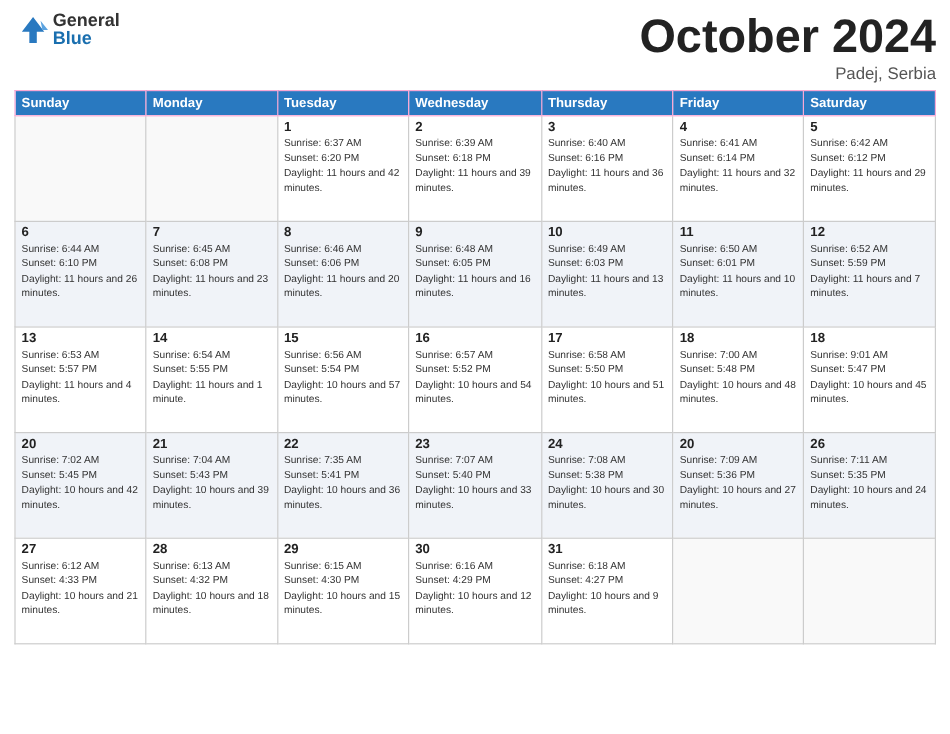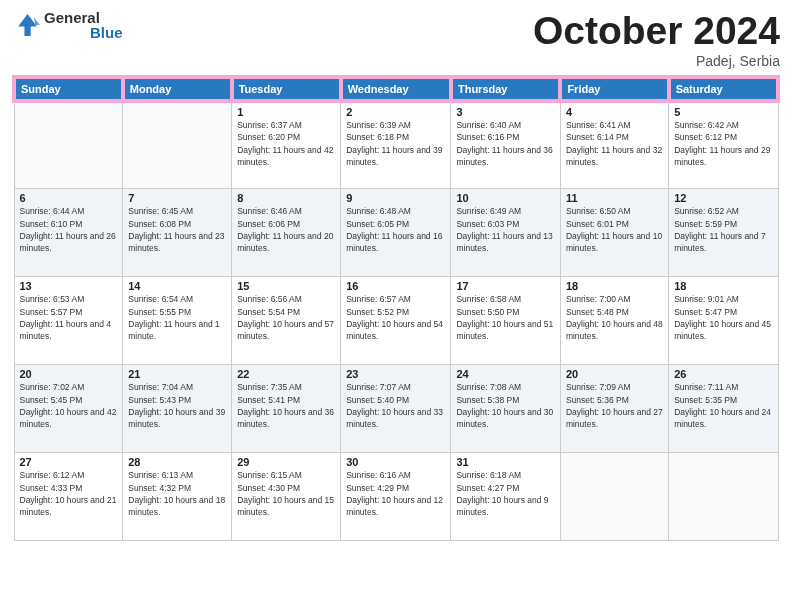--- a/index.html
+++ b/index.html
@@ -34,21 +34,20 @@
     }
     .logo-general {
       font-size: 15px;
       font-weight: bold;
       color: #333;
     }
     .logo-blue {
       font-size: 15px;
       font-weight: bold;
       color: #1a6faf;
-      margin-left: 46px;
     }
     .logo-icon {
       width: 28px;
       height: 28px;
     }
     .title-area {
       text-align: right;
     }
     .month-title {
       font-size: 39px;
@@ -65,21 +64,21 @@
       border-collapse: collapse;
       border: 1px solid #ccc;
     }
     .calendar th {
       background: #2979c0;
       color: #fff;
       font-size: 11px;
       font-weight: bold;
       padding: 4px 5px;
       text-align: left;
-      border: 4px solid #f9a8d4;
+      border: 1px solid #f9a8d4;
     }
     .calendar td {
       vertical-align: top;
       border: 1px solid #ccc;
       padding: 3px 5px;
       width: 113px;
       height: 88px;
       background: #fff;
       font-size: 9px;
       color: #333;

